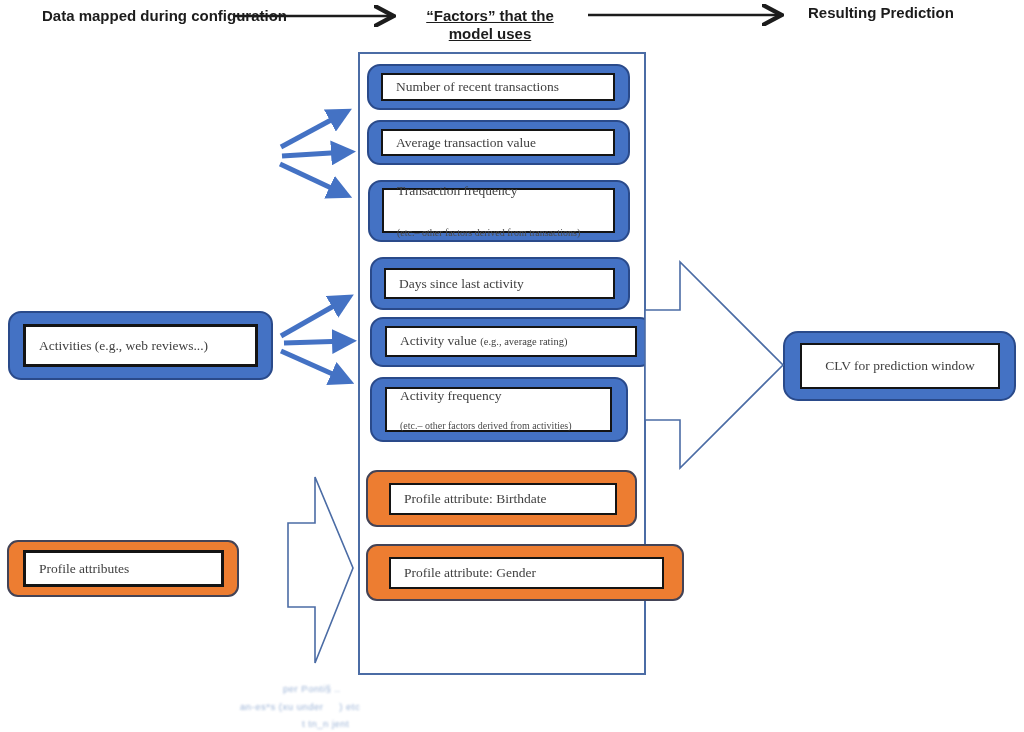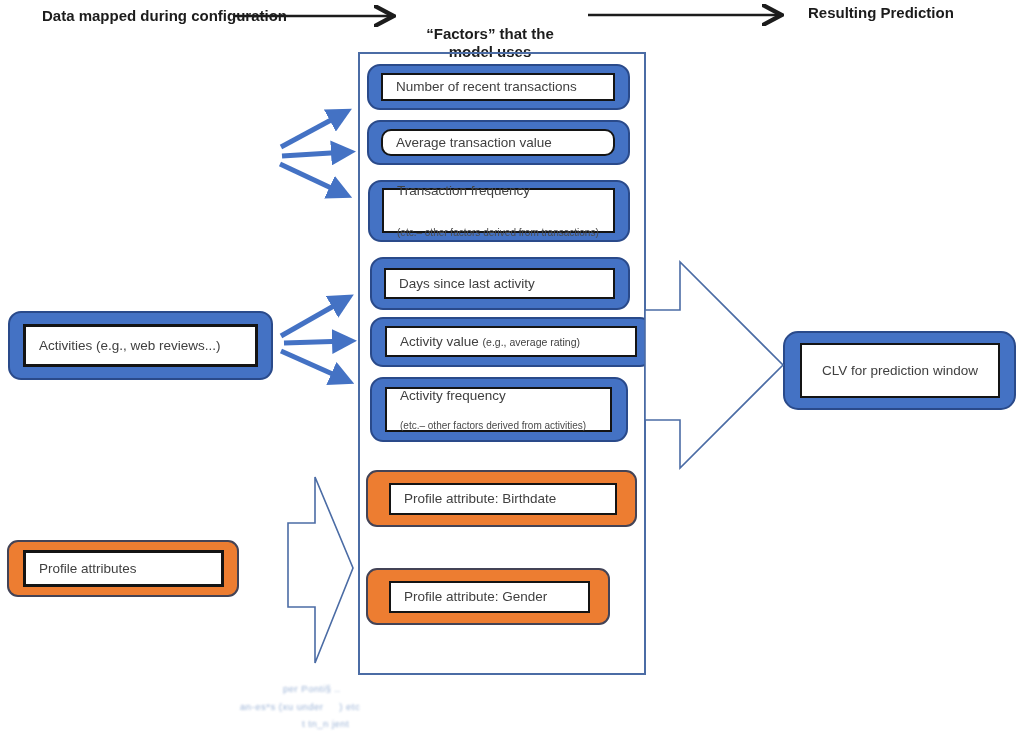--- a/index.html
+++ b/index.html
@@ -5,21 +5,21 @@
   html,body{margin:0;padding:0;background:#ffffff;}
   #canvas{
     position:relative;width:1024px;height:732px;background:#ffffff;overflow:hidden;
     font-family:"Liberation Sans","DejaVu Sans",sans-serif;color:#3f3f3f;
   }
   .abs{position:absolute;}
   
   .hdr{font-weight:bold;color:#1c1c1c;font-size:15px;line-height:18px;}
   .hdr.center{text-align:center;}
   
-  .shape{position:absolute;box-sizing:border-box;}
+  .shape{position:absolute;box-sizing:border-box;font-family:Liberation Serif, serif;}
   .blue-outer{background:#4472C4;border:2px solid #2a4a8a;border-radius:13px;}
   .orange-outer{background:#ED7D31;border:2px solid #434356;border-radius:11px;}
   .inner{
     position:absolute;box-sizing:border-box;background:#ffffff;border:2px solid #141414;
     display:flex;flex-direction:column;justify-content:center;
     font-size:13.5px;color:#404040;line-height:16px;
   }
   .inner.thick{border-width:3px;}
   .inner .note{font-size:10px;color:#4a4a4a;line-height:11px;margin-top:16px;}
   .inner .note:empty{display:none;}
@@ -39,21 +39,21 @@
     white-space:pre;letter-spacing:.5px;
   }
 </style>
 </head>
 <body>
 
 <div id="canvas">
 
   <div class="abs hdr" style="left:42px;top:7px;width:270px;">Data mapped during configuration</div>
 
-  <div class="abs hdr center" style="left:415px;top:25px;width:150px;">
+  <div class="abs hdr center" style="left:415px;top:7px;width:150px;text-decoration:underline;">
     <div>“Factors” that the</div>
     <div>model uses</div>
   </div>
 
   <div class="abs hdr" style="left:808px;top:4px;width:160px;">Resulting Prediction</div>
 
   <div id="factors-container"></div>
 
 
   <div class="shape blue-outer" style="left:8px;top:311px;width:265px;height:69px;">
@@ -68,21 +68,21 @@
     </div>
   </div>
 
   <div class="shape blue-outer" style="left:367px;top:64px;width:263px;height:46px;">
     <div class="inner fac-inner" style="left:12px;top:7px;right:13px;bottom:7px;">
       <span>Number of recent transactions</span>
     </div>
   </div>
 
   <div class="shape blue-outer" style="left:367px;top:120px;width:263px;height:45px;">
-    <div class="inner fac-inner" style="left:12px;top:7px;right:13px;bottom:7px;border-radius:10px;">
+    <div class="inner fac-inner" style="left:12px;top:7px;right:13px;bottom:7px;">
       <span>Average transaction value</span>
     </div>
   </div>
 
   <div class="shape blue-outer" style="left:368px;top:180px;width:262px;height:62px;">
     <div class="inner fac-inner" style="left:12px;top:6px;right:13px;bottom:7px;gap:12px;">
       <span>Transaction frequency</span>
       <span class="note">(etc.– other factors derived from transactions)</span>
     </div>
   </div>
@@ -105,28 +105,28 @@
     </div>
   </div>
 
   <div class="shape blue-outer" style="left:370px;top:377px;width:258px;height:65px;">
     <div class="inner fac-inner" style="left:13px;top:8px;right:14px;bottom:8px;">
       <span>Activity frequency</span>
       <span class="note">(etc.– other factors derived from activities)</span>
     </div>
   </div>
 
-  <div class="shape orange-outer" style="left:366px;top:568px;width:244px;height:57px;">
+  <div class="shape orange-outer" style="left:366px;top:544px;width:318px;height:57px;">
     <div class="inner fac-inner" style="left:21px;top:11px;right:18px;bottom:10px;">
       <span>Profile attribute: Gender</span>
     </div>
   </div>
 
 
-  <div class="shape blue-outer" style="left:783px;top:331px;width:233px;height:79px;border-radius:15px;">
+  <div class="shape blue-outer" style="left:783px;top:331px;width:233px;height:70px;border-radius:15px;">
     <div class="inner clv-inner" style="left:15px;top:10px;right:14px;bottom:10px;">
       <span>CLV for prediction window</span>
     </div>
   </div>
 
   <svg class="overlay" width="1024" height="732" viewBox="0 0 1024 732">
     <defs>
       <marker id="head-black" markerWidth="9" markerHeight="9" refX="6.5" refY="4.5" orient="auto">
         <path d="M0.5,0.5 L8,4.5 L0.5,8.5" fill="none" stroke="#1c1c1c" stroke-width="1.8" stroke-linecap="round"></path>
       </marker>

